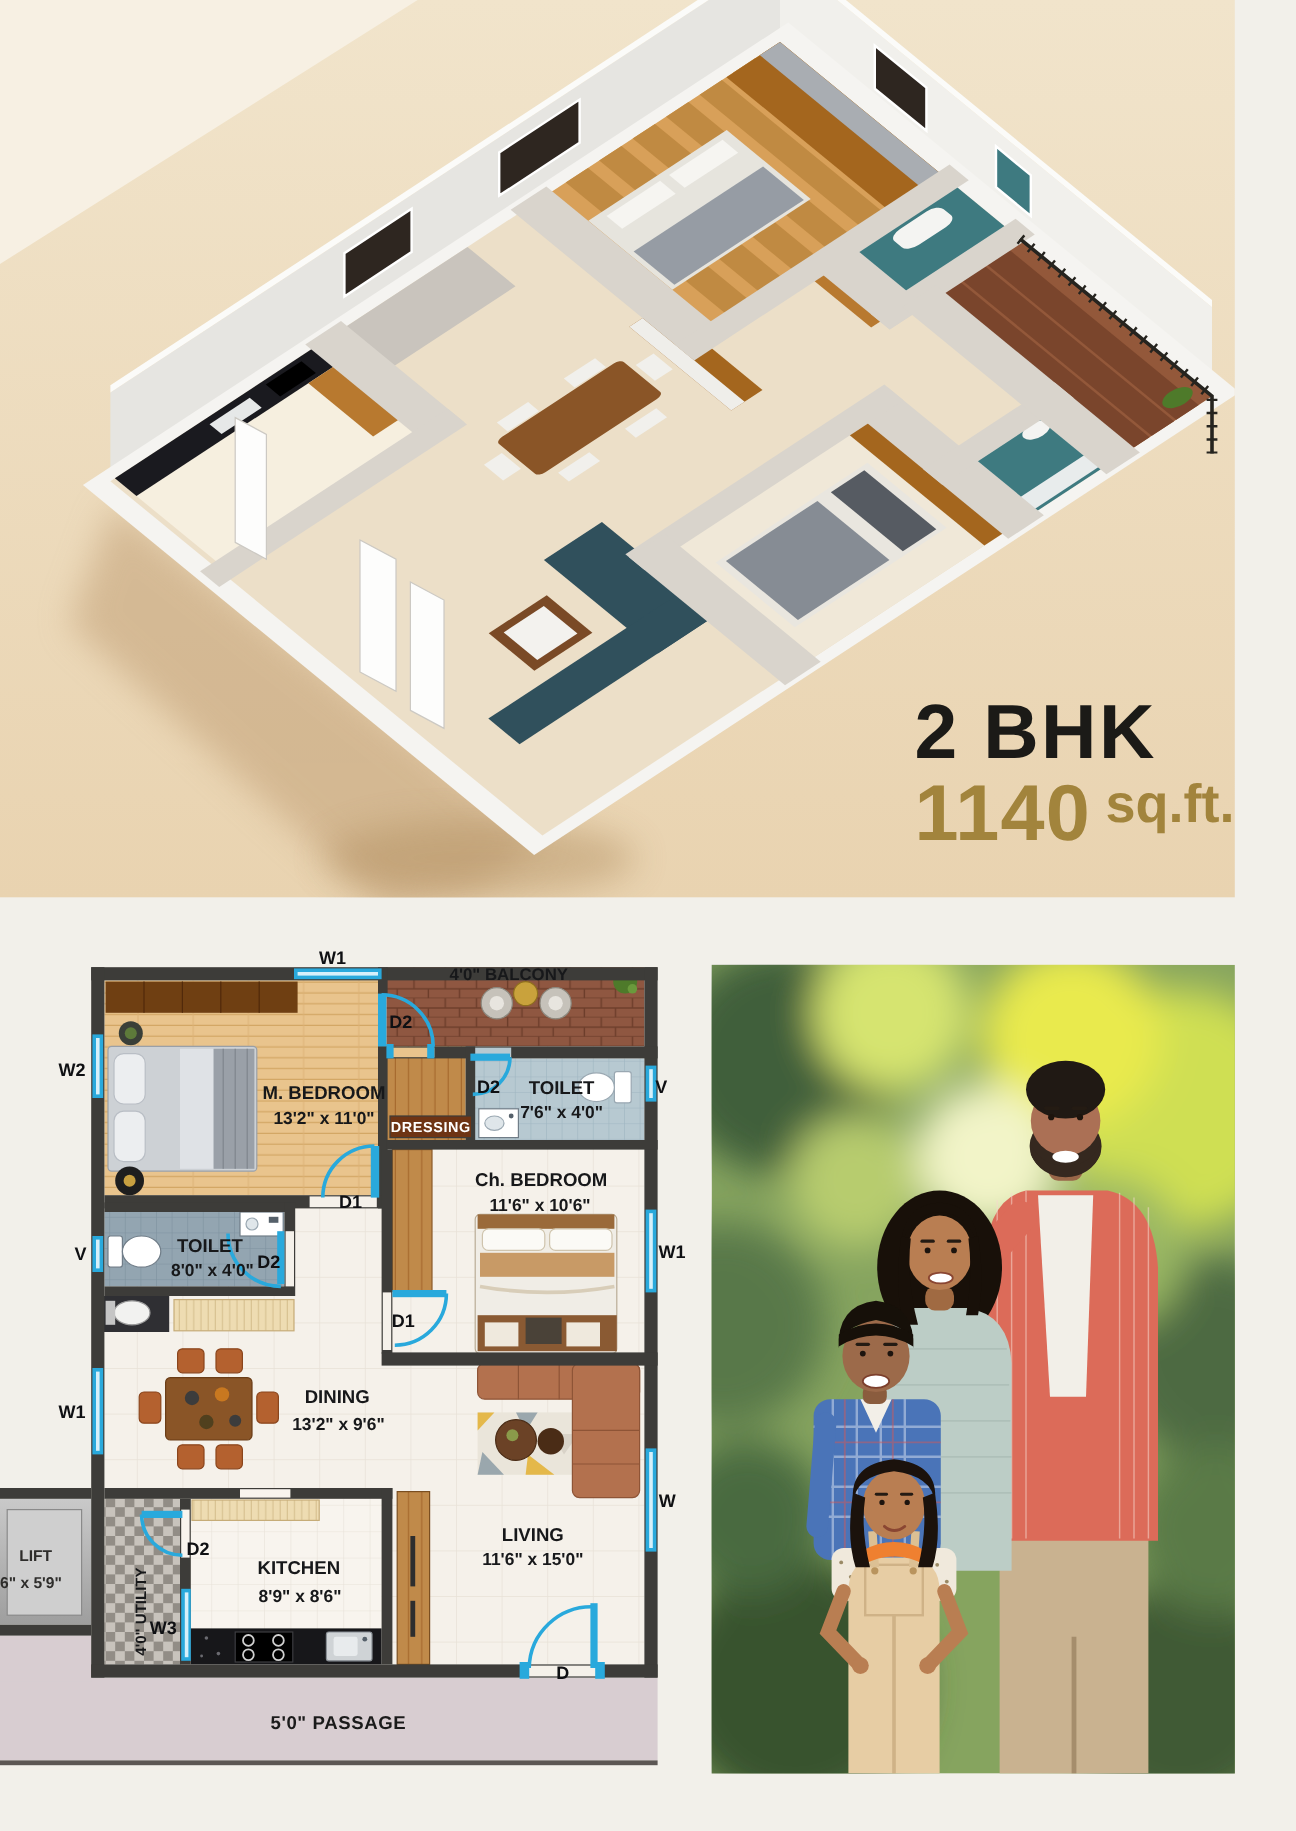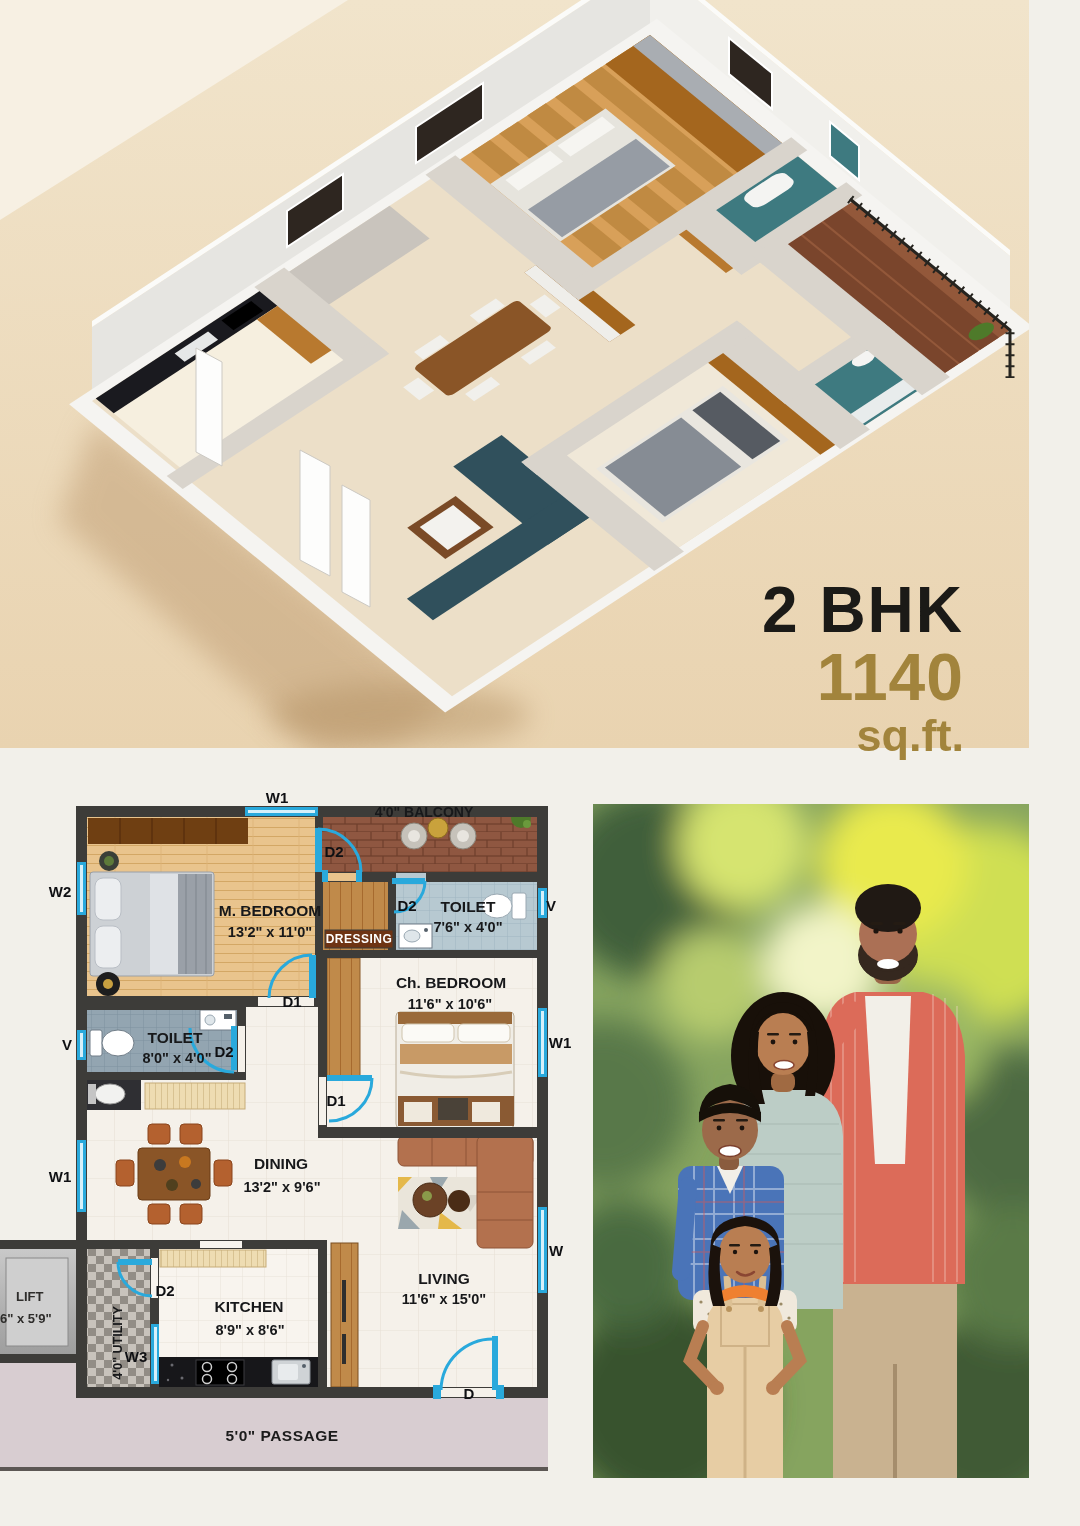--- a/index.html
+++ b/index.html
@@ -2,21 +2,21 @@
 <html><head>
 <meta charset="utf-8">
 <style>
   html,body{margin:0;padding:0;}
   body{width:1080px;height:1526px;background:#f2f0ea;font-family:"Liberation Sans",sans-serif;}
   .stage{position:relative;width:1029px;height:1526px;overflow:hidden;background:#f2f0ea;}
   .hero{position:absolute;left:0;top:0;width:1080px;height:748px;}
   .hero svg{position:absolute;left:0;top:0;}
   .caption{position:absolute;left:762px;top:578px;display:flex;flex-direction:column;}
   .bhk{font-size:64px;font-weight:800;color:#1b1a17;letter-spacing:2px;line-height:1.0;}
-  .arealine{display:flex;align-items:flex-end;margin-top:2px;flex-direction:column;}
+  .arealine{display:flex;align-items:flex-start;margin-top:2px;}
   .areanum{font-size:66px;font-weight:800;color:#a2843c;letter-spacing:1px;line-height:1.0;}
   .areaunit{font-size:45px;font-weight:800;color:#a2843c;margin-left:12px;}
   .plansvg{position:absolute;left:0;top:748px;}
   .photosvg{position:absolute;left:593px;top:804px;}
   
   text{font-family:"Liberation Sans",sans-serif;}
   .rname{font-size:15.5px;font-weight:bold;fill:#17181a;text-anchor:middle;}
   .rdim{font-size:14.5px;font-weight:bold;fill:#17181a;text-anchor:middle;}
   .mk{font-size:15px;font-weight:bold;fill:#0f1013;text-anchor:middle;}
   .balc{font-size:14px;font-weight:bold;fill:#17181a;text-anchor:middle;}

